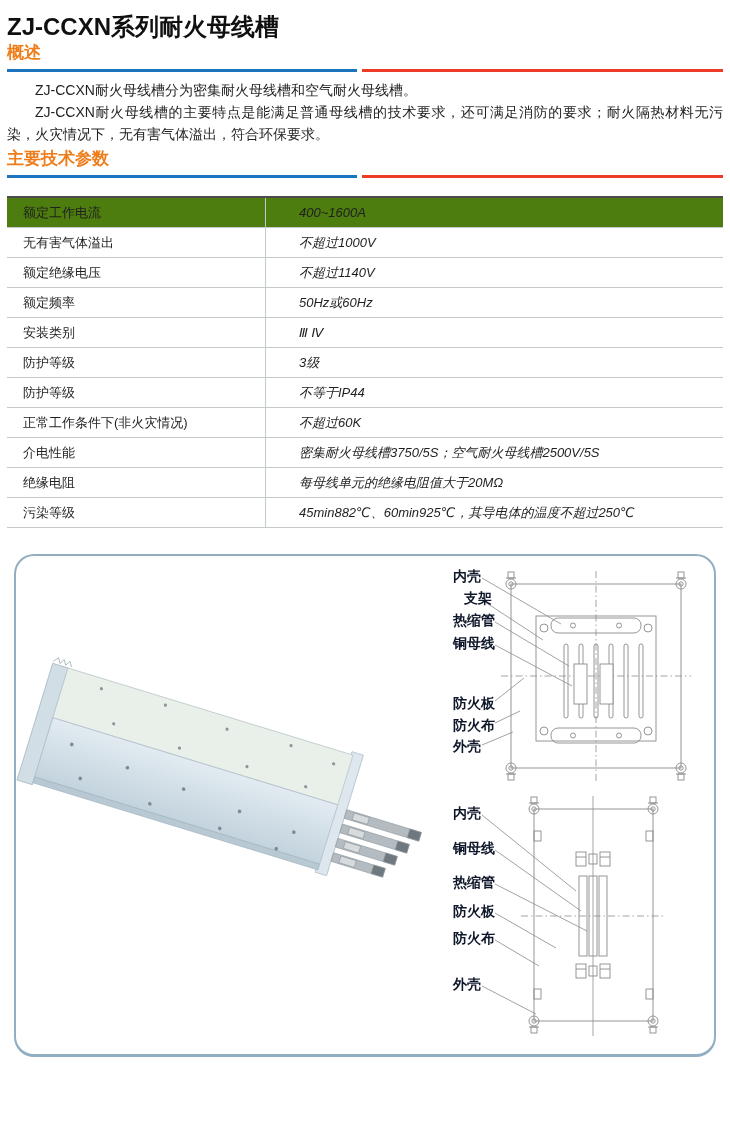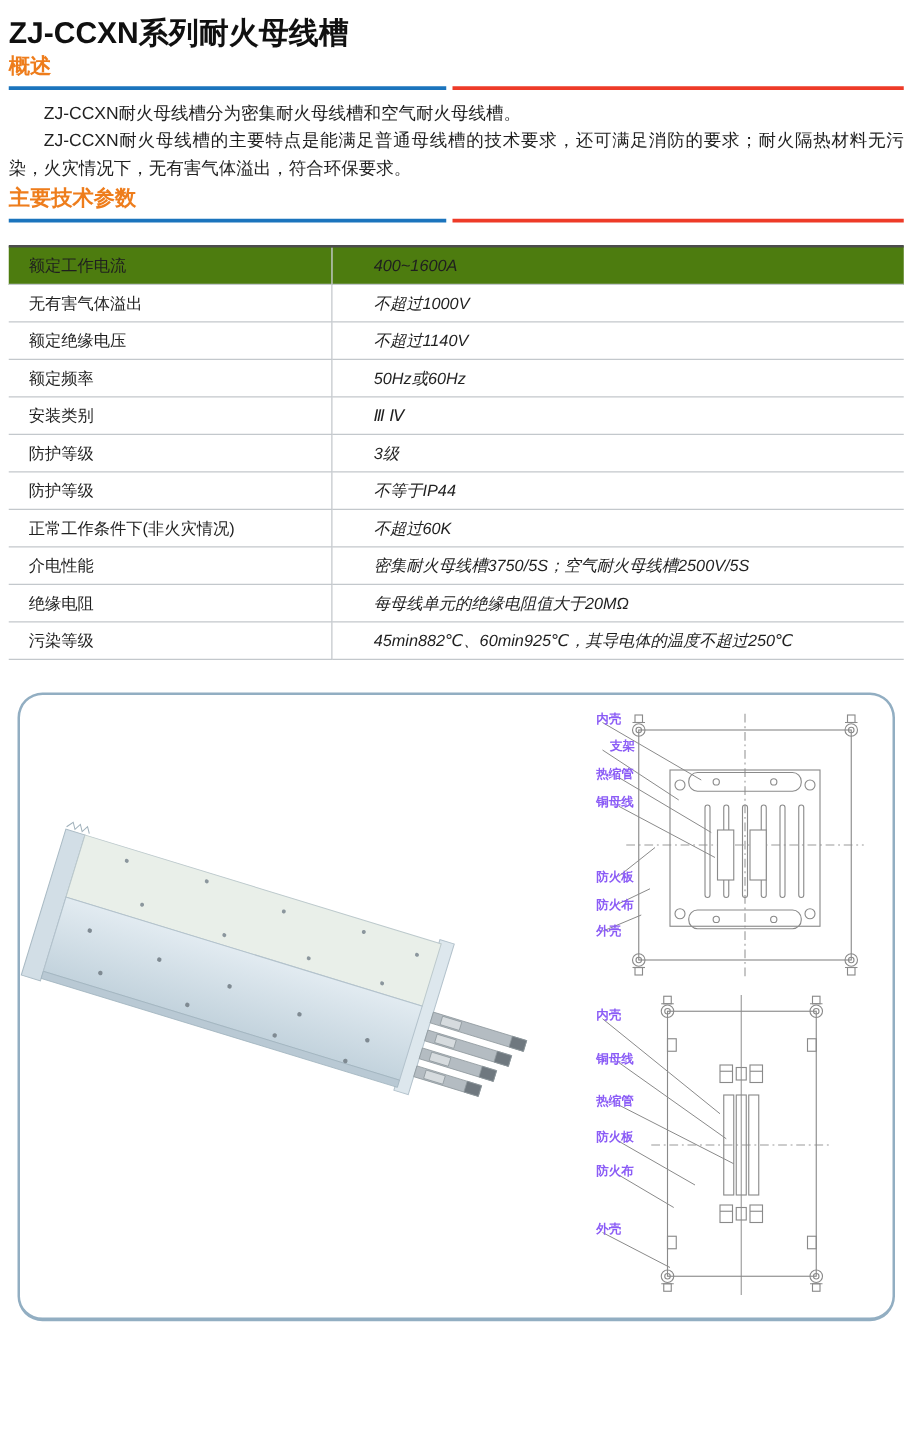--- a/index.html
+++ b/index.html
@@ -17,21 +17,21 @@
   .paras p{margin:0;text-indent:2em;}
   table.specs{border-collapse:collapse;width:716px;margin-top:18px;border-top:2px solid #4c4c4c;
               font-size:13px;color:#1f1f1f;table-layout:fixed;}
   table.specs td{border-bottom:1px solid #c3c8cc;height:29px;padding:0;vertical-align:middle;}
   table.specs td.l{width:242px;padding-left:16px;border-right:1px solid #c3c8cc;}
   table.specs td.v{padding-left:33px;font-style:italic;}
   table.specs tr.hl{background:#4d7c0f;}
   .panel{margin:26px 7px 0;height:498px;border:2px solid #92aec2;border-bottom-width:3px;
          border-radius:20px;position:relative;background:#fff;}
   .panel svg.art{position:absolute;left:0;top:0;}
-  .fig-label{position:absolute;font-size:10px;line-height:18px;font-weight:bold;color:#8b5cf6;white-space:nowrap;margin-left:24px;}
+  .fig-label{position:absolute;font-size:14px;line-height:18px;font-weight:bold;color:#0f172a;white-space:nowrap;}
 </style>
 </head>
 <body>
 
 <div class="page">
   <div class="content">
 
     <h1 class="doc-title">ZJ-CCXN系列耐火母线槽</h1>
 
     <h2 class="sec-head">概述</h2>

